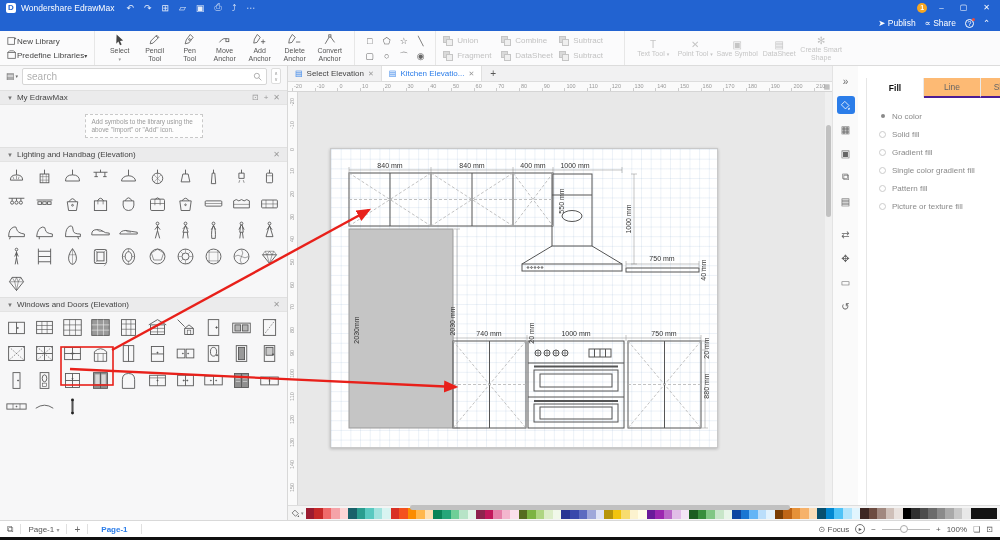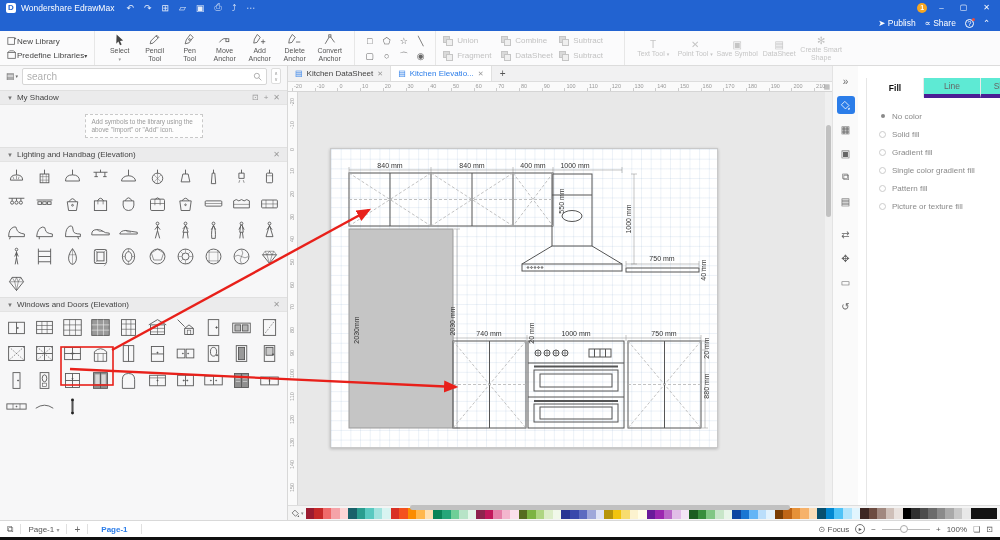--- a/index.html
+++ b/index.html
@@ -99,22 +99,22 @@
 
   
   .rightstrip { position:absolute; left:832px; top:66px; width:26px; height:439px; background:#fafafa;
                 border-left:1px solid #e3e3e3; display:flex; flex-direction:column; align-items:center; padding-top:3px; }
   .rsico { width:18px; height:18px; display:flex; align-items:center; justify-content:center; font-size:10px;
            color:#666; margin:3px 0; border-radius:3px; }
   .rsico.active { background:#2b7de9; color:#fff; }
   .rsico.gap { margin-top:12px; }
   .rightpanel { position:absolute; left:858px; top:78px; width:172px; height:439px; background:#fff; border-left:1px solid #e6e6e6;margin-left:8px; }
   .rp-tabs { display:flex; height:20px; font-size:8.5px; }
-  .rp-tab { flex:1; display:flex; align-items:center; justify-content:center; background:#5eead4;
-            color:#666; border-bottom:4px solid #4c1d95; border-right:1px solid #e9e9e9; }
+  .rp-tab { flex:1; display:flex; align-items:center; justify-content:center; background:#fdba74;
+            color:#666; border-bottom:2px solid #4c1d95; border-right:1px solid #e9e9e9; }
   .rp-tab.active { background:#fff; color:#111; font-weight:bold; border-bottom:1px solid #fff; }
   .rp-opts { padding:9px 12px; }
   .rp-row { display:flex; align-items:center; gap:6px; height:18px; color:#8a8a8a; font-size:8px; }
   .radio { width:7px; height:7px; border:1px solid #ccc; border-radius:50%; flex:0 0 auto; }
   .radio.sel { border:none; background:#8a8a8a; width:4px; height:4px; margin:0 1.5px; }
 
   
   .colorbar { position:absolute; left:288px; right:0; top:505px; height:15px; background:#f4f4f4;
               border-top:1px solid #ddd; display:flex; align-items:center; padding:0 3px; }
   .bucket { font-size:9px; color:#555; margin-right:2px; display:flex; align-items:center; gap:1px; }
@@ -331,21 +331,21 @@
           <path d="M9 9l4 4" stroke="#888"></path>
         </svg>
     </div>
     <span class="spinner">
         <span>∧</span>
         <span>∨</span>
       </span>
   </div>
   <div class="sect">
     <span class="car">▼</span>
-      <span>My Shadow</span>
+      <span>My EdrawMax</span>
     <span class="ric">
         <span>⊡</span>
         <span>+</span>
         <span>✕</span>
       </span>
   </div>
   <div class="mylib-body">
     <div class="dashedbox">Add symbols to the library using the above "Import" or "Add" icon.</div>
   </div>
   <div class="sect">
@@ -847,21 +847,21 @@
           <circle cx="12" cy="19.5" r="1.6" fill="#222" stroke="none"></circle>
         </svg>
       </div>
     </div>
 </div>
 
 <div class="canvas">
   <div class="doctabs" id="doc-tabs">
       <div class="dtab">
         <span class="dico">▤</span>
-        <span>Kitchen DataSheet</span>
+        <span>Select Elevation</span>
         <span class="x">✕</span>
       </div>
       <div class="dtab active">
         <span class="dico">▤</span>
         <span>Kitchen Elevatio...</span>
         <span class="x">✕</span>
       </div>
       <div class="newtab">+</div>
     </div>
   <div class="hruler" id="hruler">

